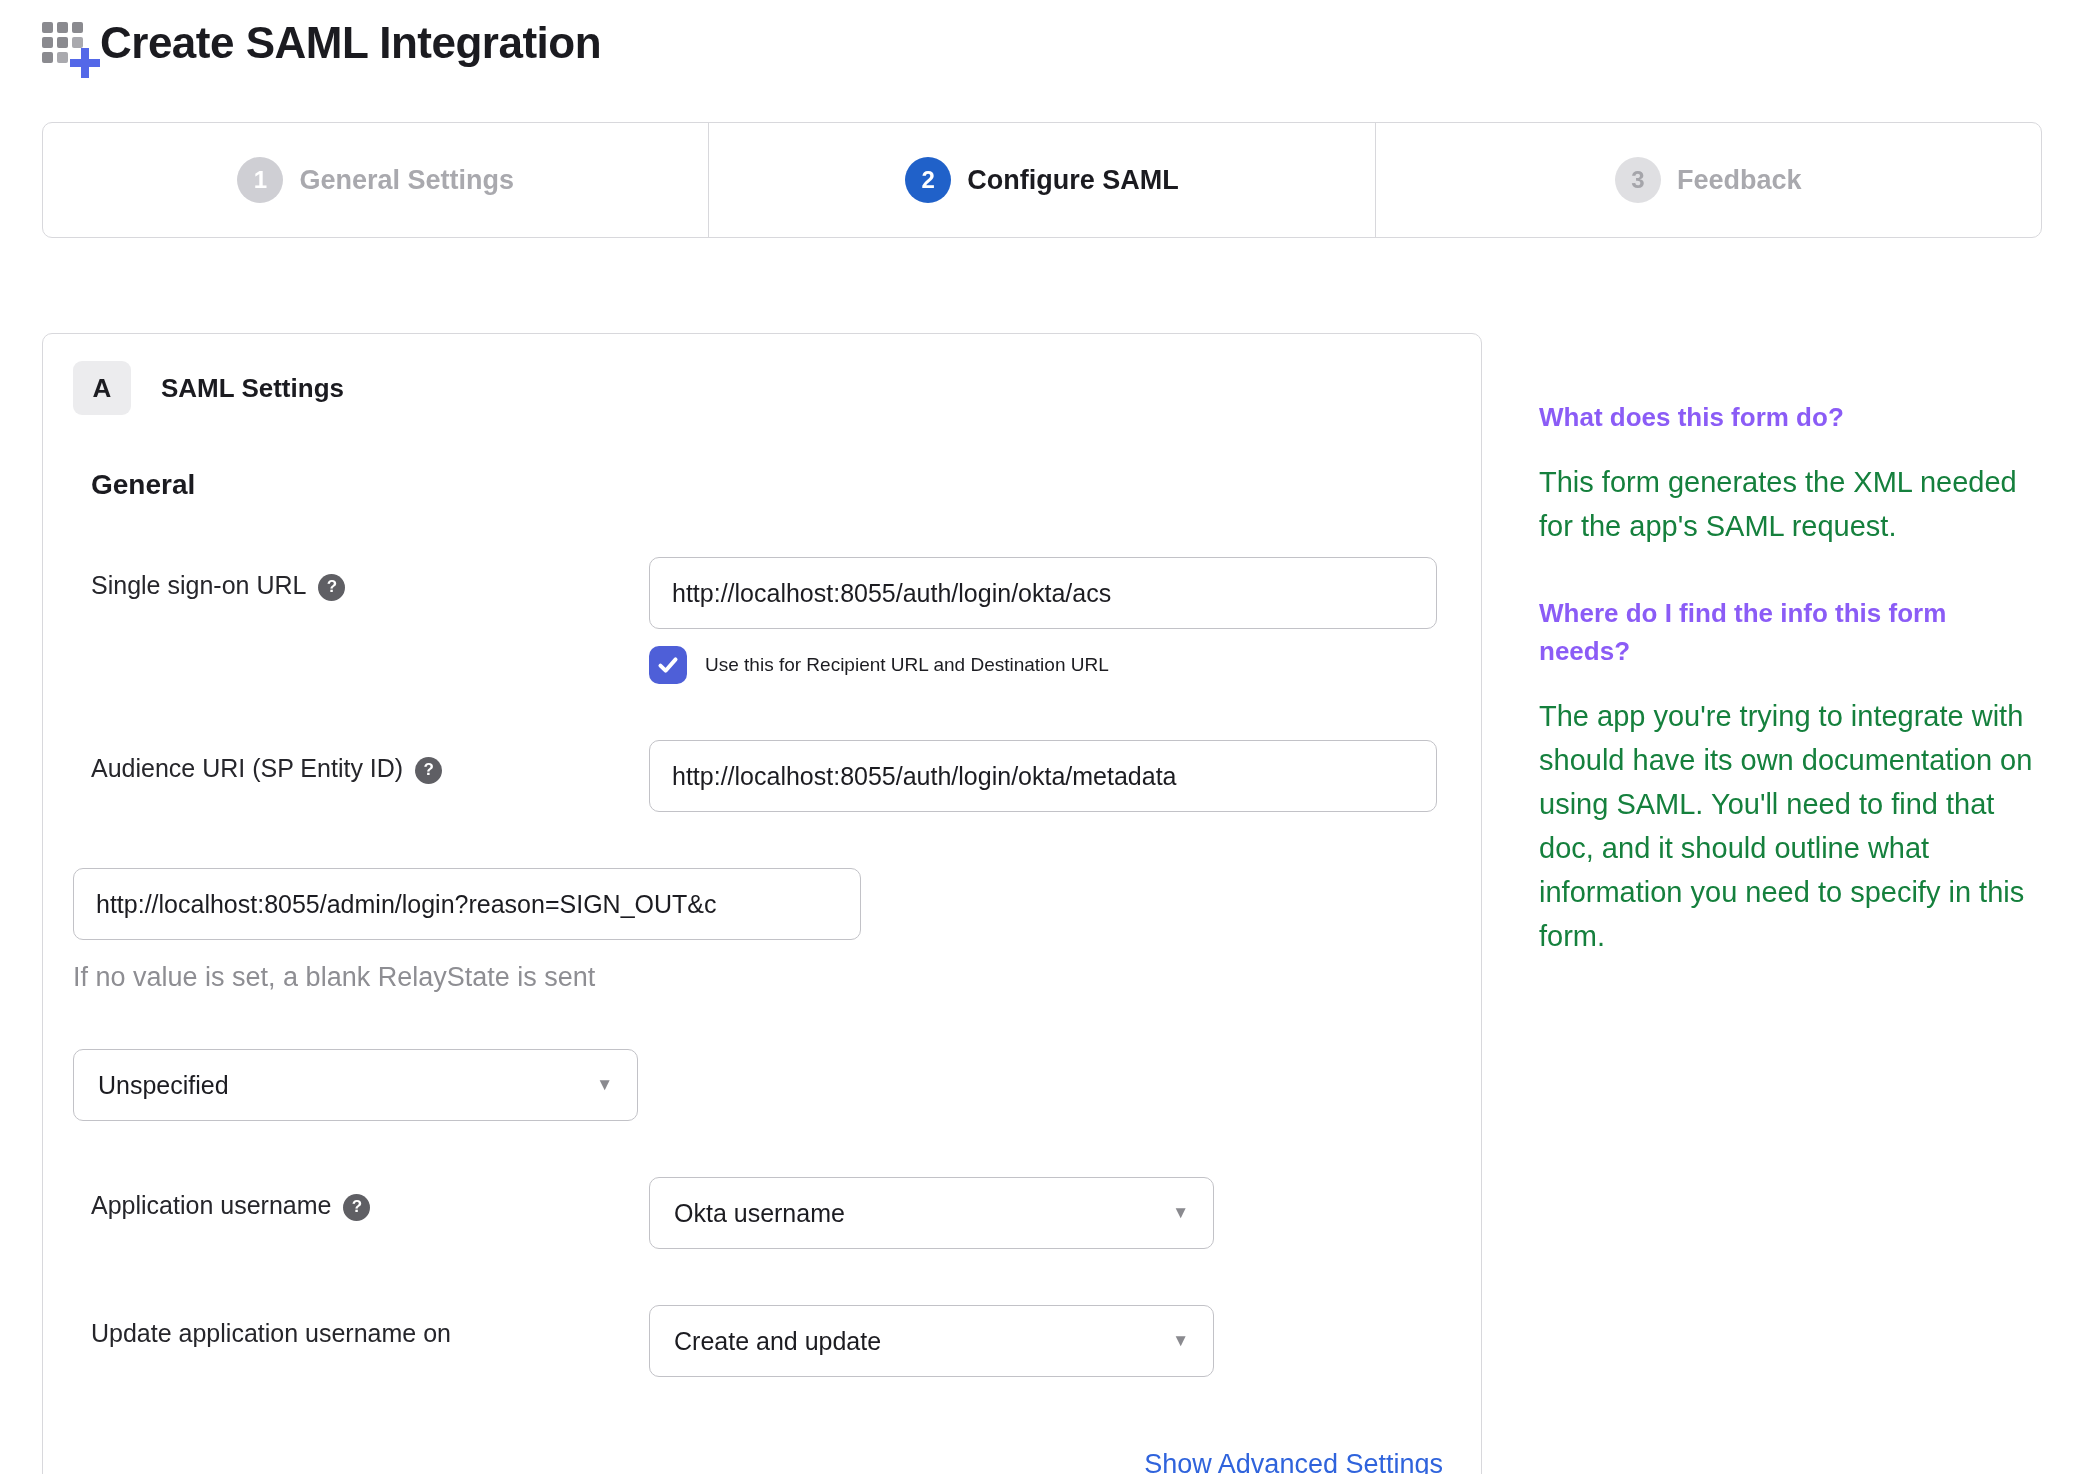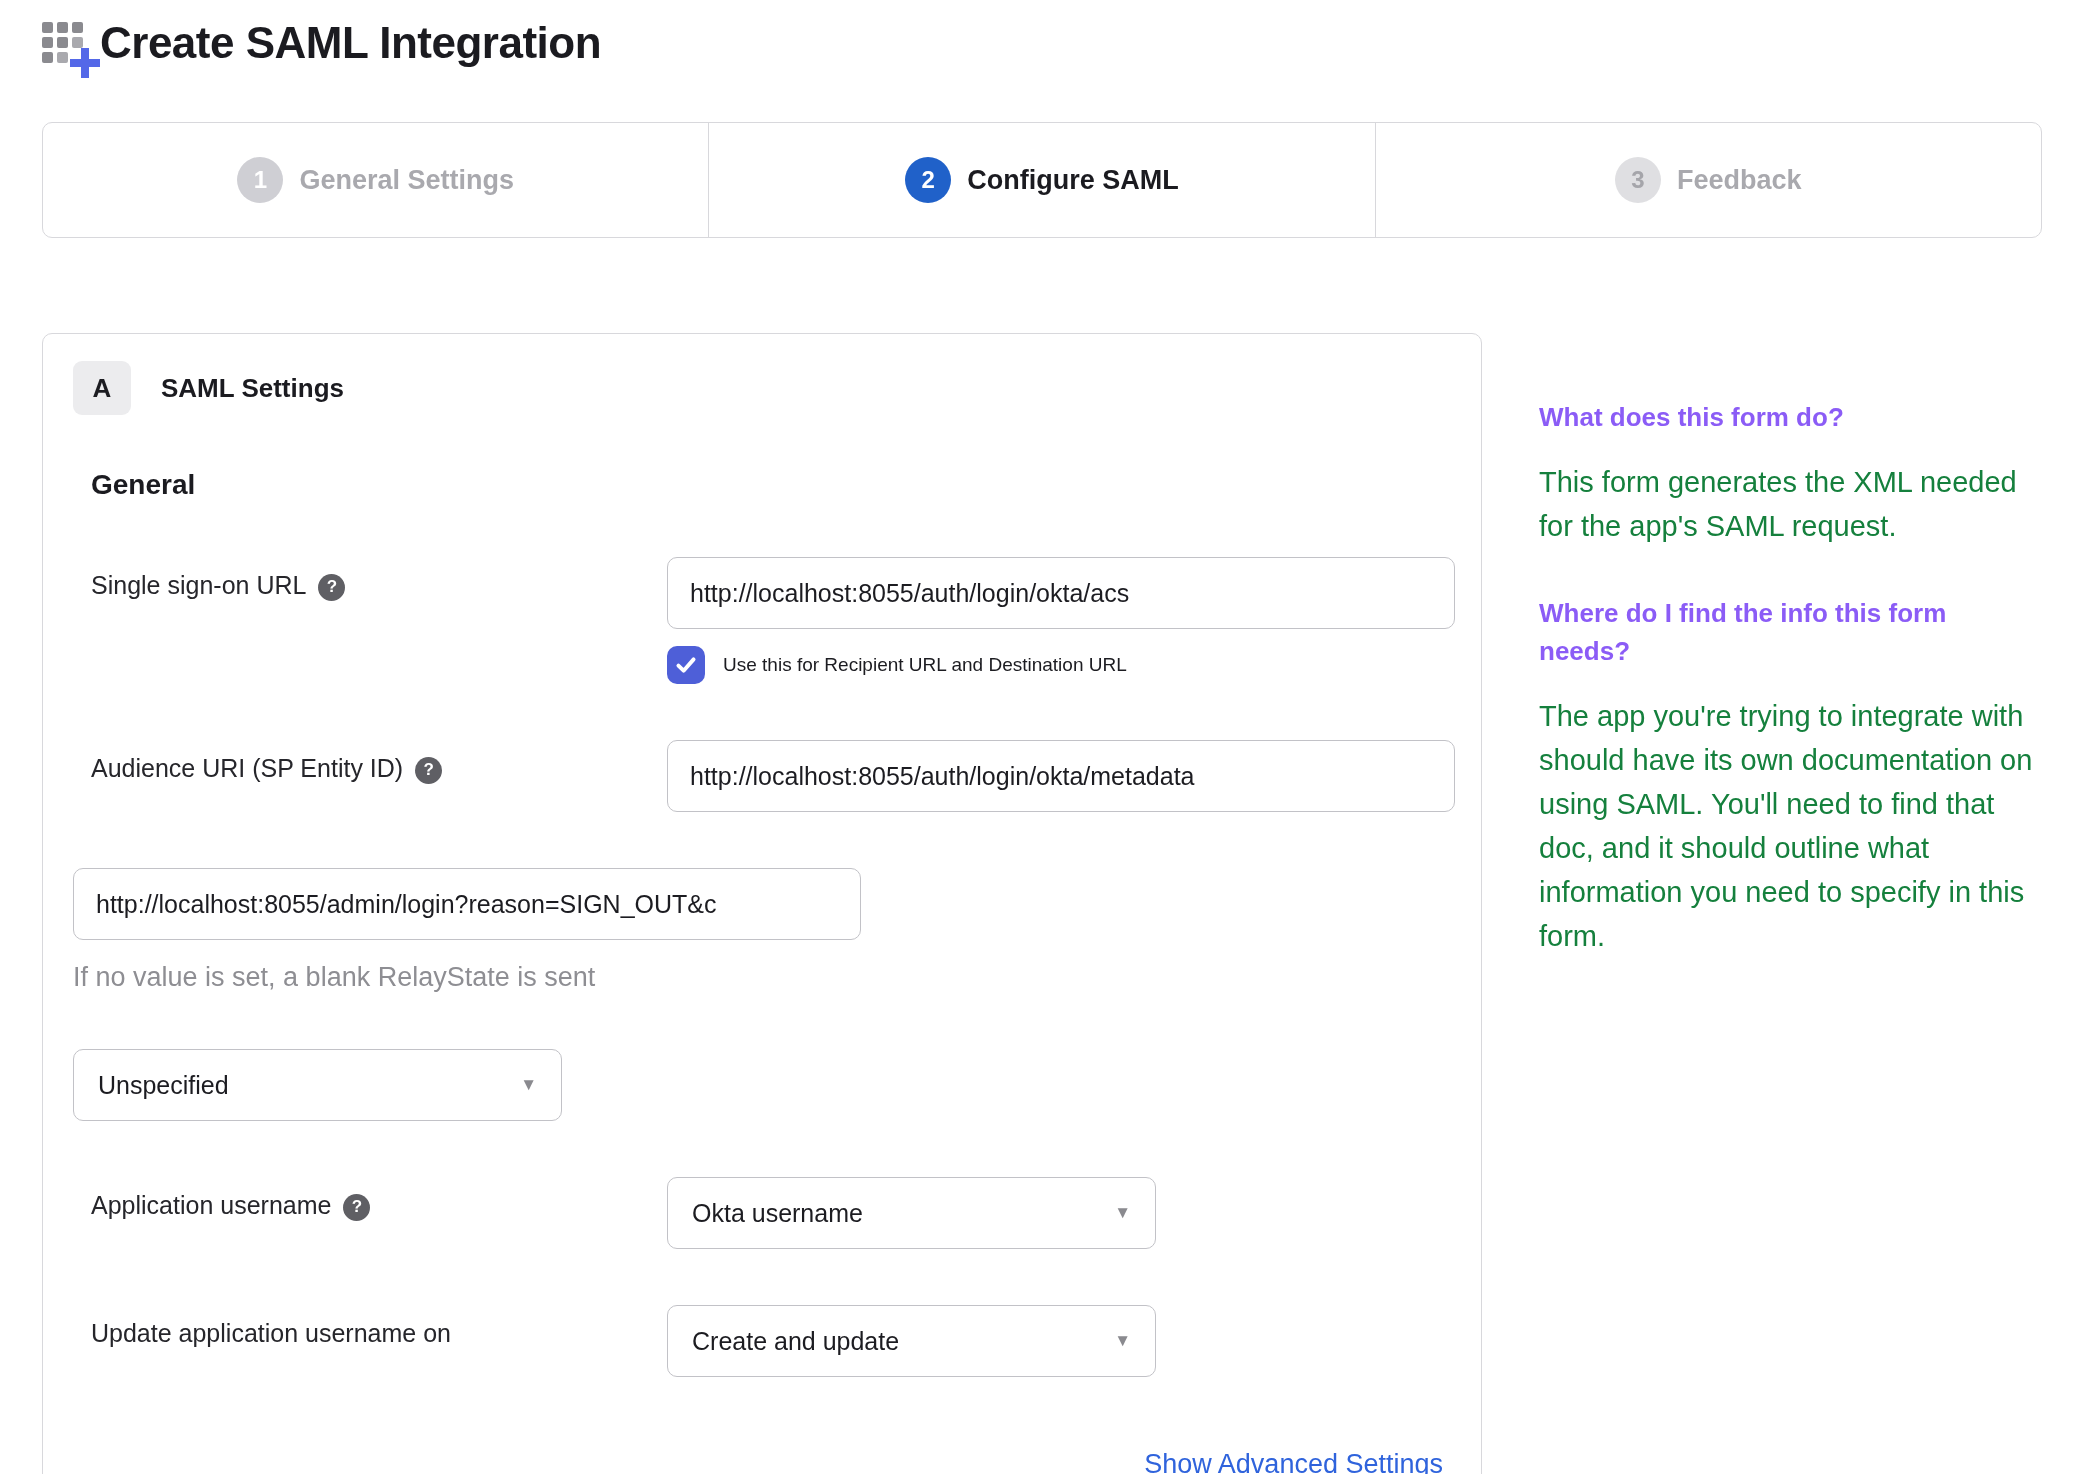--- a/index.html
+++ b/index.html
@@ -38,37 +38,37 @@
   
   .panel { position:absolute; left:42px; top:333px; width:1440px; height:1200px;
            background:#fff; border:1px solid #d8d8dc; border-radius:10px; padding:27px 30px; }
   .section-head { display:flex; align-items:center; }
   .section-badge { width:58px; height:54px; background:#ececee; border-radius:9px;
                    display:flex; align-items:center; justify-content:center;
                    font-size:26px; font-weight:bold; color:#1c1c21; }
   .section-title { margin-left:30px; font-size:26px; font-weight:bold; color:#1b1b20; }
   .group-title { margin:54px 0 0 18px; font-size:28px; font-weight:bold; color:#1b1b20; }
 
-  .form-row { display:flex; margin-top:56px;gap:18px; }
+  .form-row { display:flex; margin-top:56px; }
   .form-row .label-col { width:576px; padding:14px 0 0 18px; flex:0 0 auto; }
   .field-label { font-size:25px; color:#26262b; display:inline; }
   .help { display:inline-flex; width:27px; height:27px; border-radius:50%; background:#5f5f64;
           color:#ffffff; font-size:17px; font-weight:bold; align-items:center; justify-content:center;
           margin-left:12px; vertical-align:2px; cursor:pointer; }
   .control-col { flex:1; }
   .text-input { width:788px; height:72px; border:1px solid #c2c2c7; border-radius:10px;
                 padding:0 22px; font-size:25px; color:#1c1c21; font-family:"Liberation Sans",sans-serif;
                 background:#fff; outline:none; }
   .checkbox-row { display:flex; align-items:center; margin-top:17px; }
   .checkbox { width:38px; height:38px; border-radius:10px; background:#4e5fd8; display:flex;
               align-items:center; justify-content:center; cursor:pointer; flex:0 0 auto; }
   .checkbox svg { width:26px; height:26px; }
   .checkbox-label { margin-left:18px; font-size:19px; color:#1c1c21; }
   .hint { margin-top:22px; font-size:27px; color:#8e8e93; }
-  .select { width:489px; height:72px; border:1px solid #c2c2c7; border-radius:10px;
+  .select { width:565px; height:72px; border:1px solid #c2c2c7; border-radius:10px;
             display:flex; align-items:center; justify-content:space-between; padding:0 24px;
             font-size:25px; color:#1c1c21; cursor:pointer; background:#fff; }
   .chevron { font-size:17px; color:#8a8a8f; }
   .advanced-row { margin-top:72px; text-align:right; padding-right:8px; }
   .advanced-link { font-size:27px; color:#2f63dc; text-decoration:none; cursor:pointer; }
 
   
   .side-help { position:absolute; left:1539px; top:398px; width:505px; }
   .side-heading { font-size:26px; font-weight:bold; color:#8b5cf6; line-height:38px; margin-bottom:24px; }
   .side-para { font-size:29px; color:#15803d; line-height:44px; margin-bottom:46px; }

